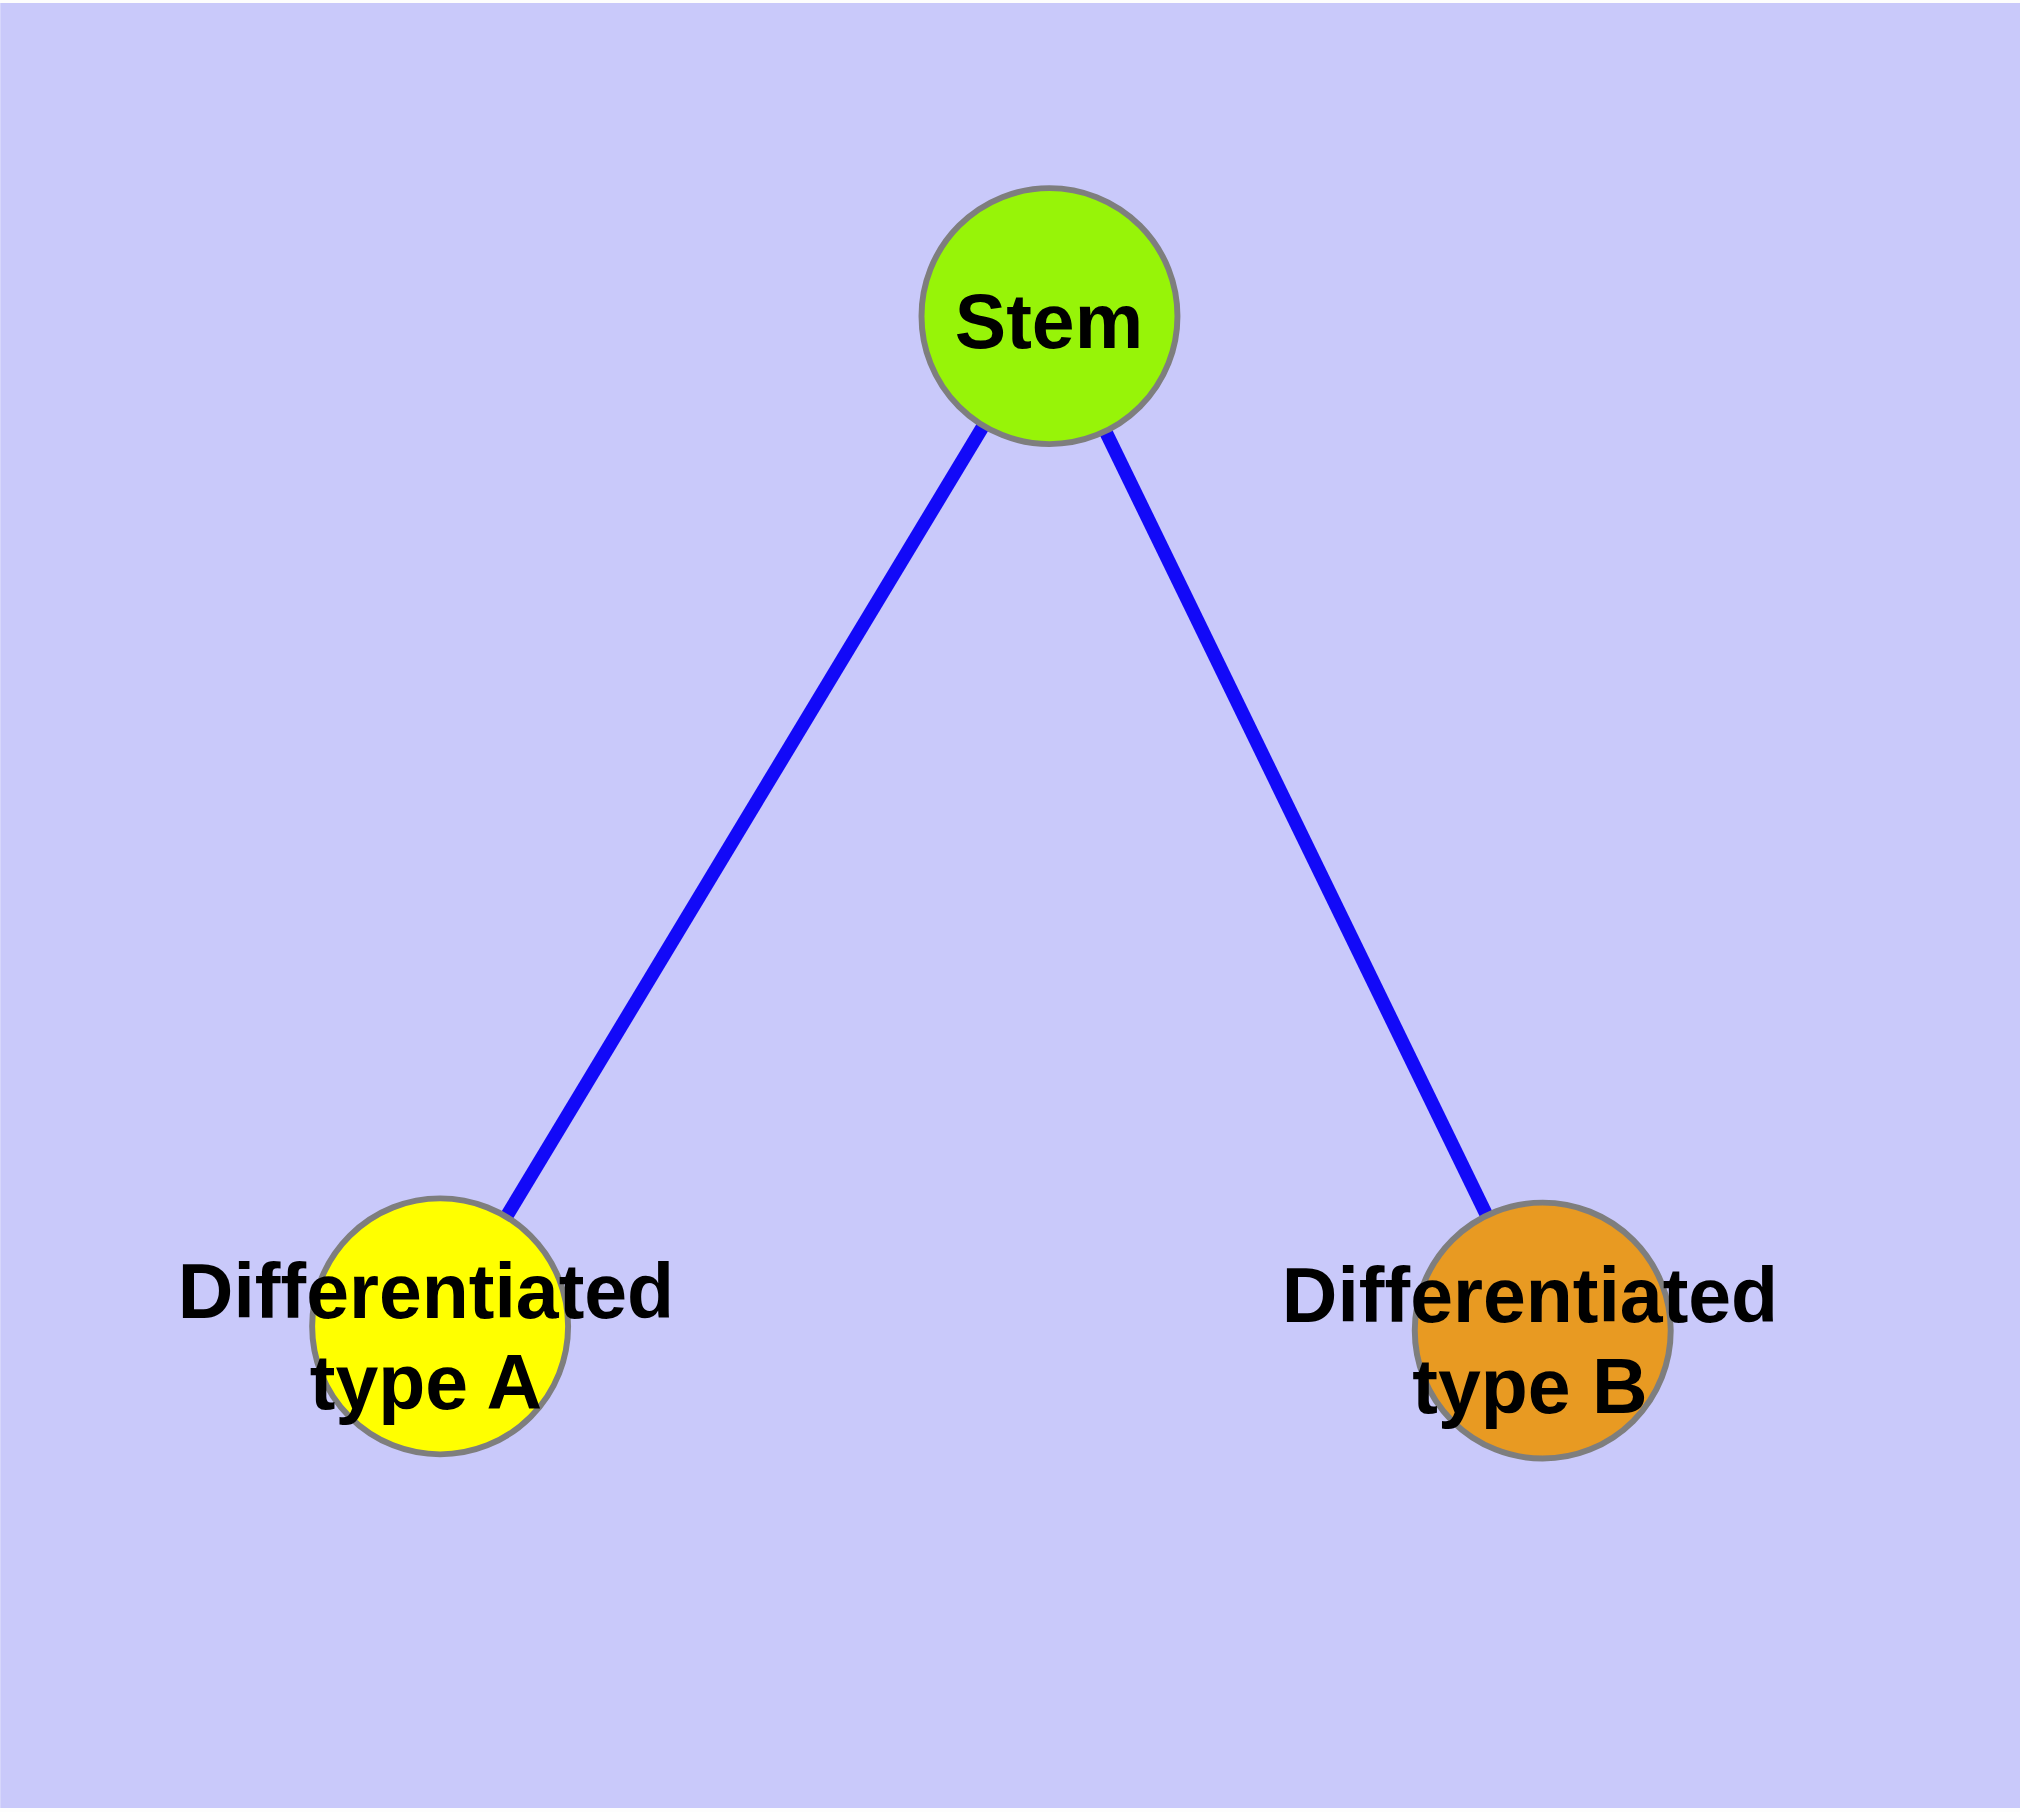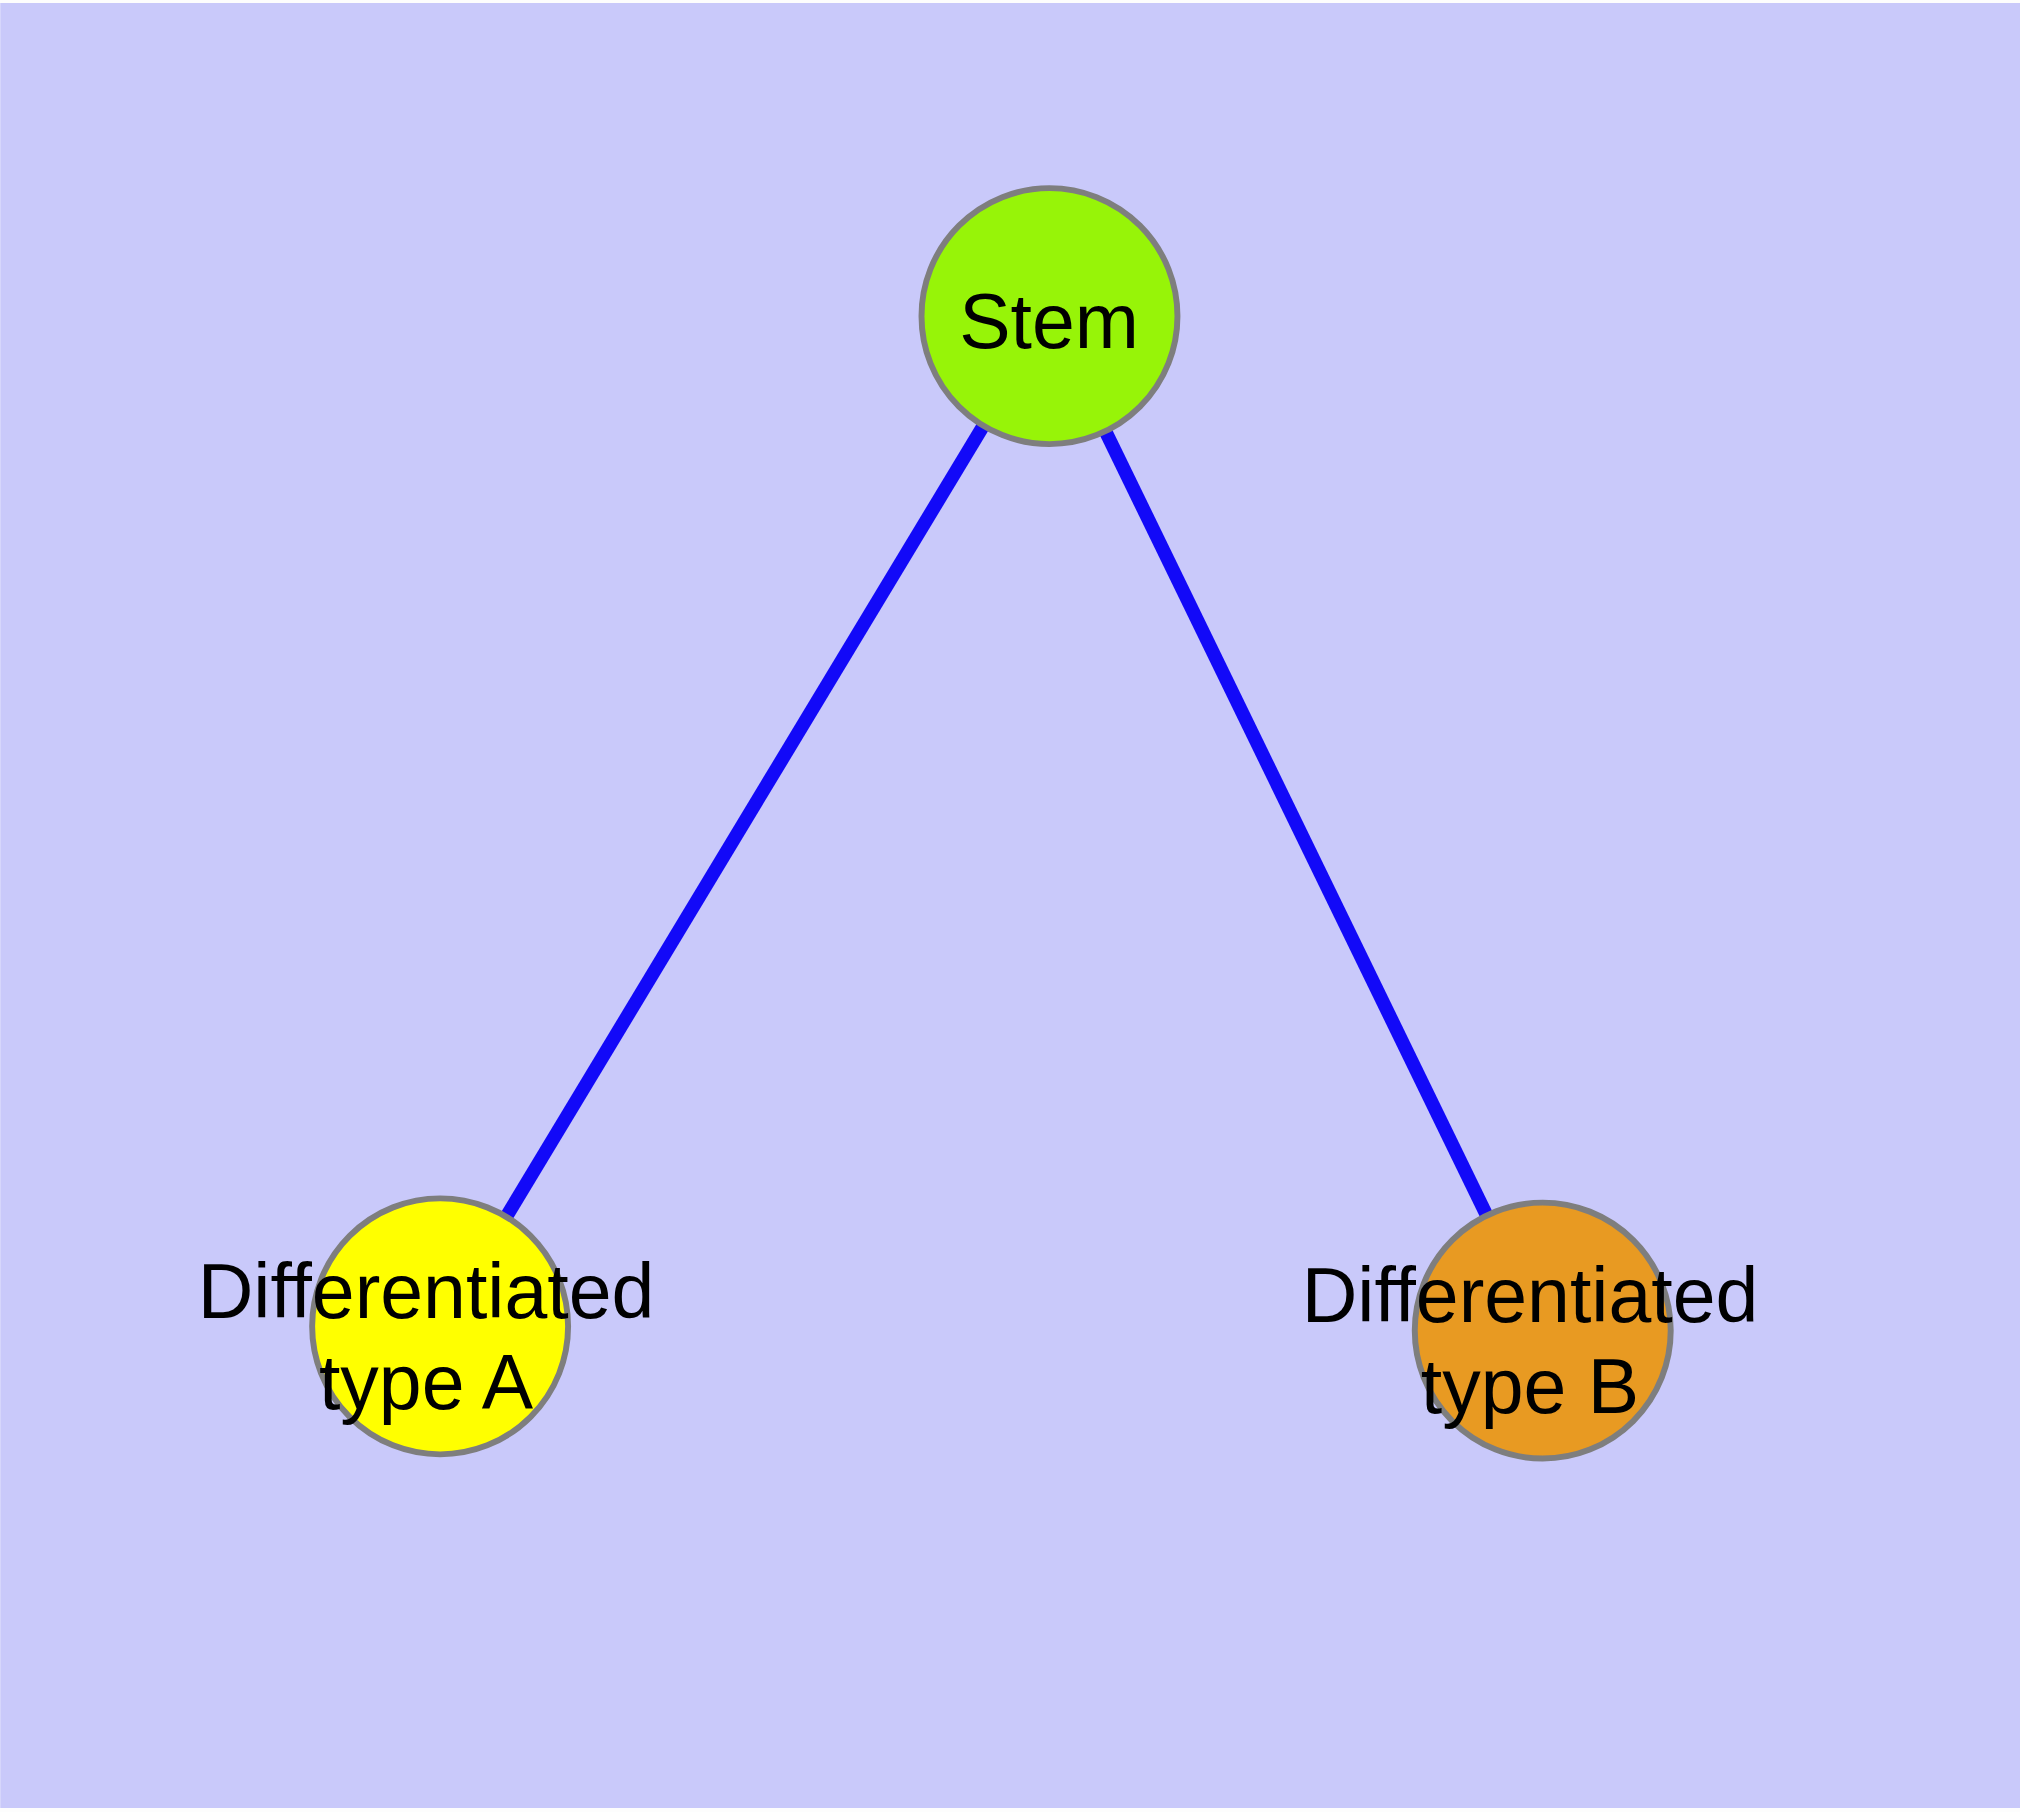--- a/index.html
+++ b/index.html
@@ -18,21 +18,21 @@
     position: absolute;
     left: 0;
     top: 0;
     width: 100%;
     height: 100%;
     display: block;
   }
   .node-label {
     position: absolute;
     transform: translate(-50%, -50%);
-    font-weight: normal;
+    font-weight: bold;
     font-size: 77px;
     line-height: 91px;
     color: #000000;
     text-align: center;
     white-space: pre-line;
   }
   .label-stem { left: 1049px; top: 321px; }
   .label-a    { left: 426px;  top: 1337px; }
   .label-b    { left: 1530px; top: 1341px; }
   .edge-strip {

